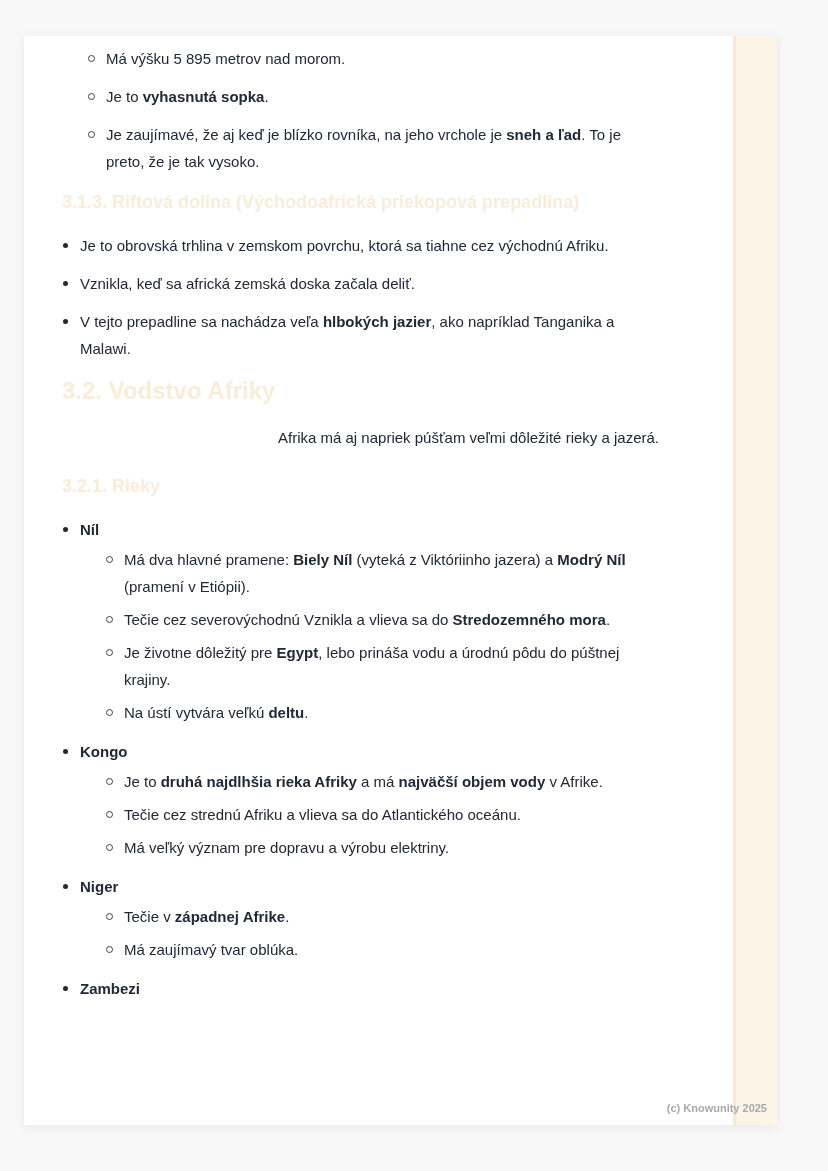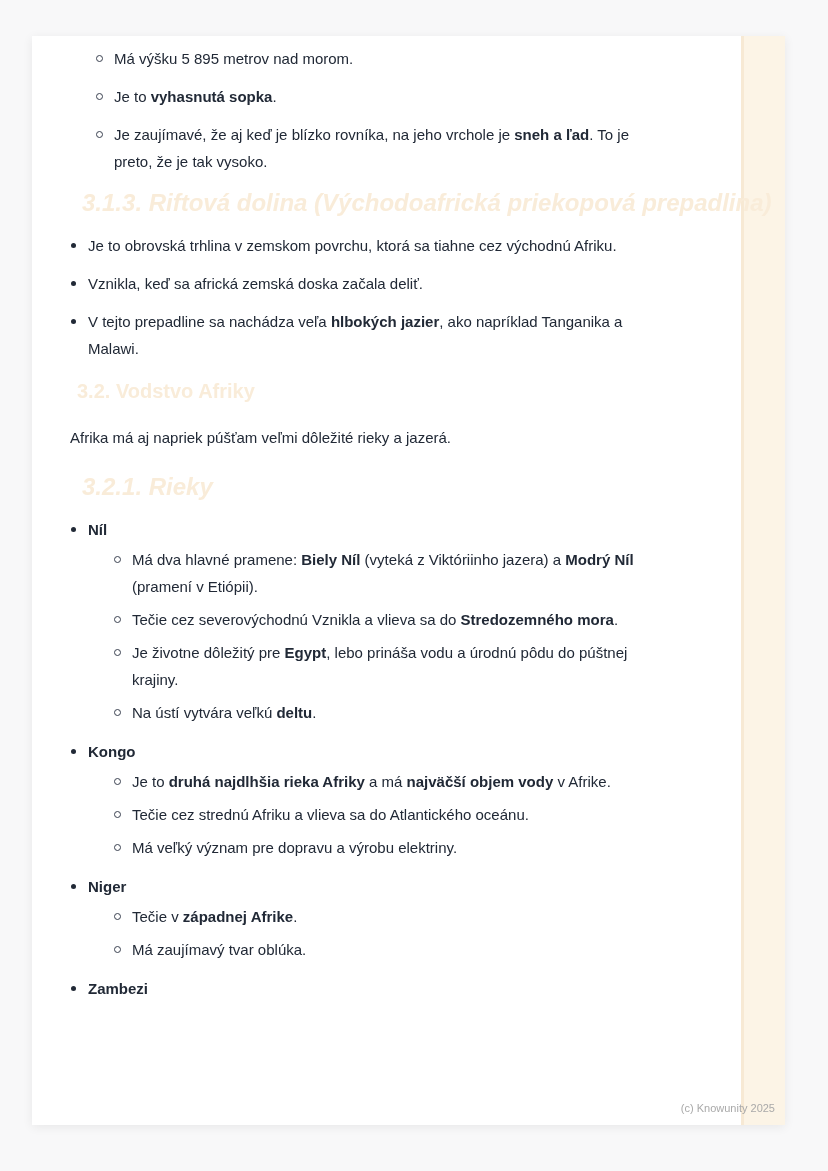--- a/index.html
+++ b/index.html
@@ -6,21 +6,21 @@
   html, body { margin: 0; padding: 0; }
   body {
     width: 828px; height: 1171px;
     background: #f8f8f9;
     font-family: "Liberation Sans", sans-serif;
     position: relative;
     overflow: hidden;
   }
   .page-card {
     position: absolute;
-    left: 32px; top: 36px;
+    left: 24px; top: 36px;
     width: 753px; height: 1089px;
     background: #ffffff;
     box-shadow: 0 2px 10px rgba(0,0,0,0.07);
     overflow: hidden;
   }
   .accent-strip {
     position: absolute;
     top: 0; right: 0;
     width: 44px; height: 100%;
     background: #fcf4e6;
@@ -59,34 +59,35 @@
   .intro-list > li { margin-bottom: 11px; }
   .rift-list > li { margin-bottom: 11px; }
   .rivers-list > li { margin-bottom: 12px; }
   .points > li { margin-bottom: 6px; }
   .points { margin-top: 3px; }
   h2, h3 {
     font-weight: 700;
     color: #f9ecd9;
     white-space: nowrap;
   }
-  h3 { font-size: 24px; line-height: 27px; margin: 14px 12px 16px; font-style: italic; }
-  h2 { font-size: 20px; line-height: 34px; margin: 12px 7px 16px; }
+  h3 { font-size: 18px; line-height: 27px; margin: 14px 0 16px; }
+  h2 { font-size: 24px; line-height: 34px; margin: 12px 0 16px; }
   h3.mt-lg { margin-top: 22px; }
-  .lead-p { margin: 0; }
+  .lead-p { margin: 0; text-align: right; }
   .b { font-weight: 700; }
   .river-name { font-weight: 700; }
   .footer-credit {
     position: absolute;
     right: 10px; bottom: 10px;
     font-size: 11px;
     line-height: 14px;
     color: #a9a9a9;
     white-space: nowrap;
     z-index: 2;
+    font-weight: bold;
   }
 </style>
 </head>
 <body>
 
 <div class="page-card">
   <div class="accent-strip"></div>
 
   <div class="content">
 

